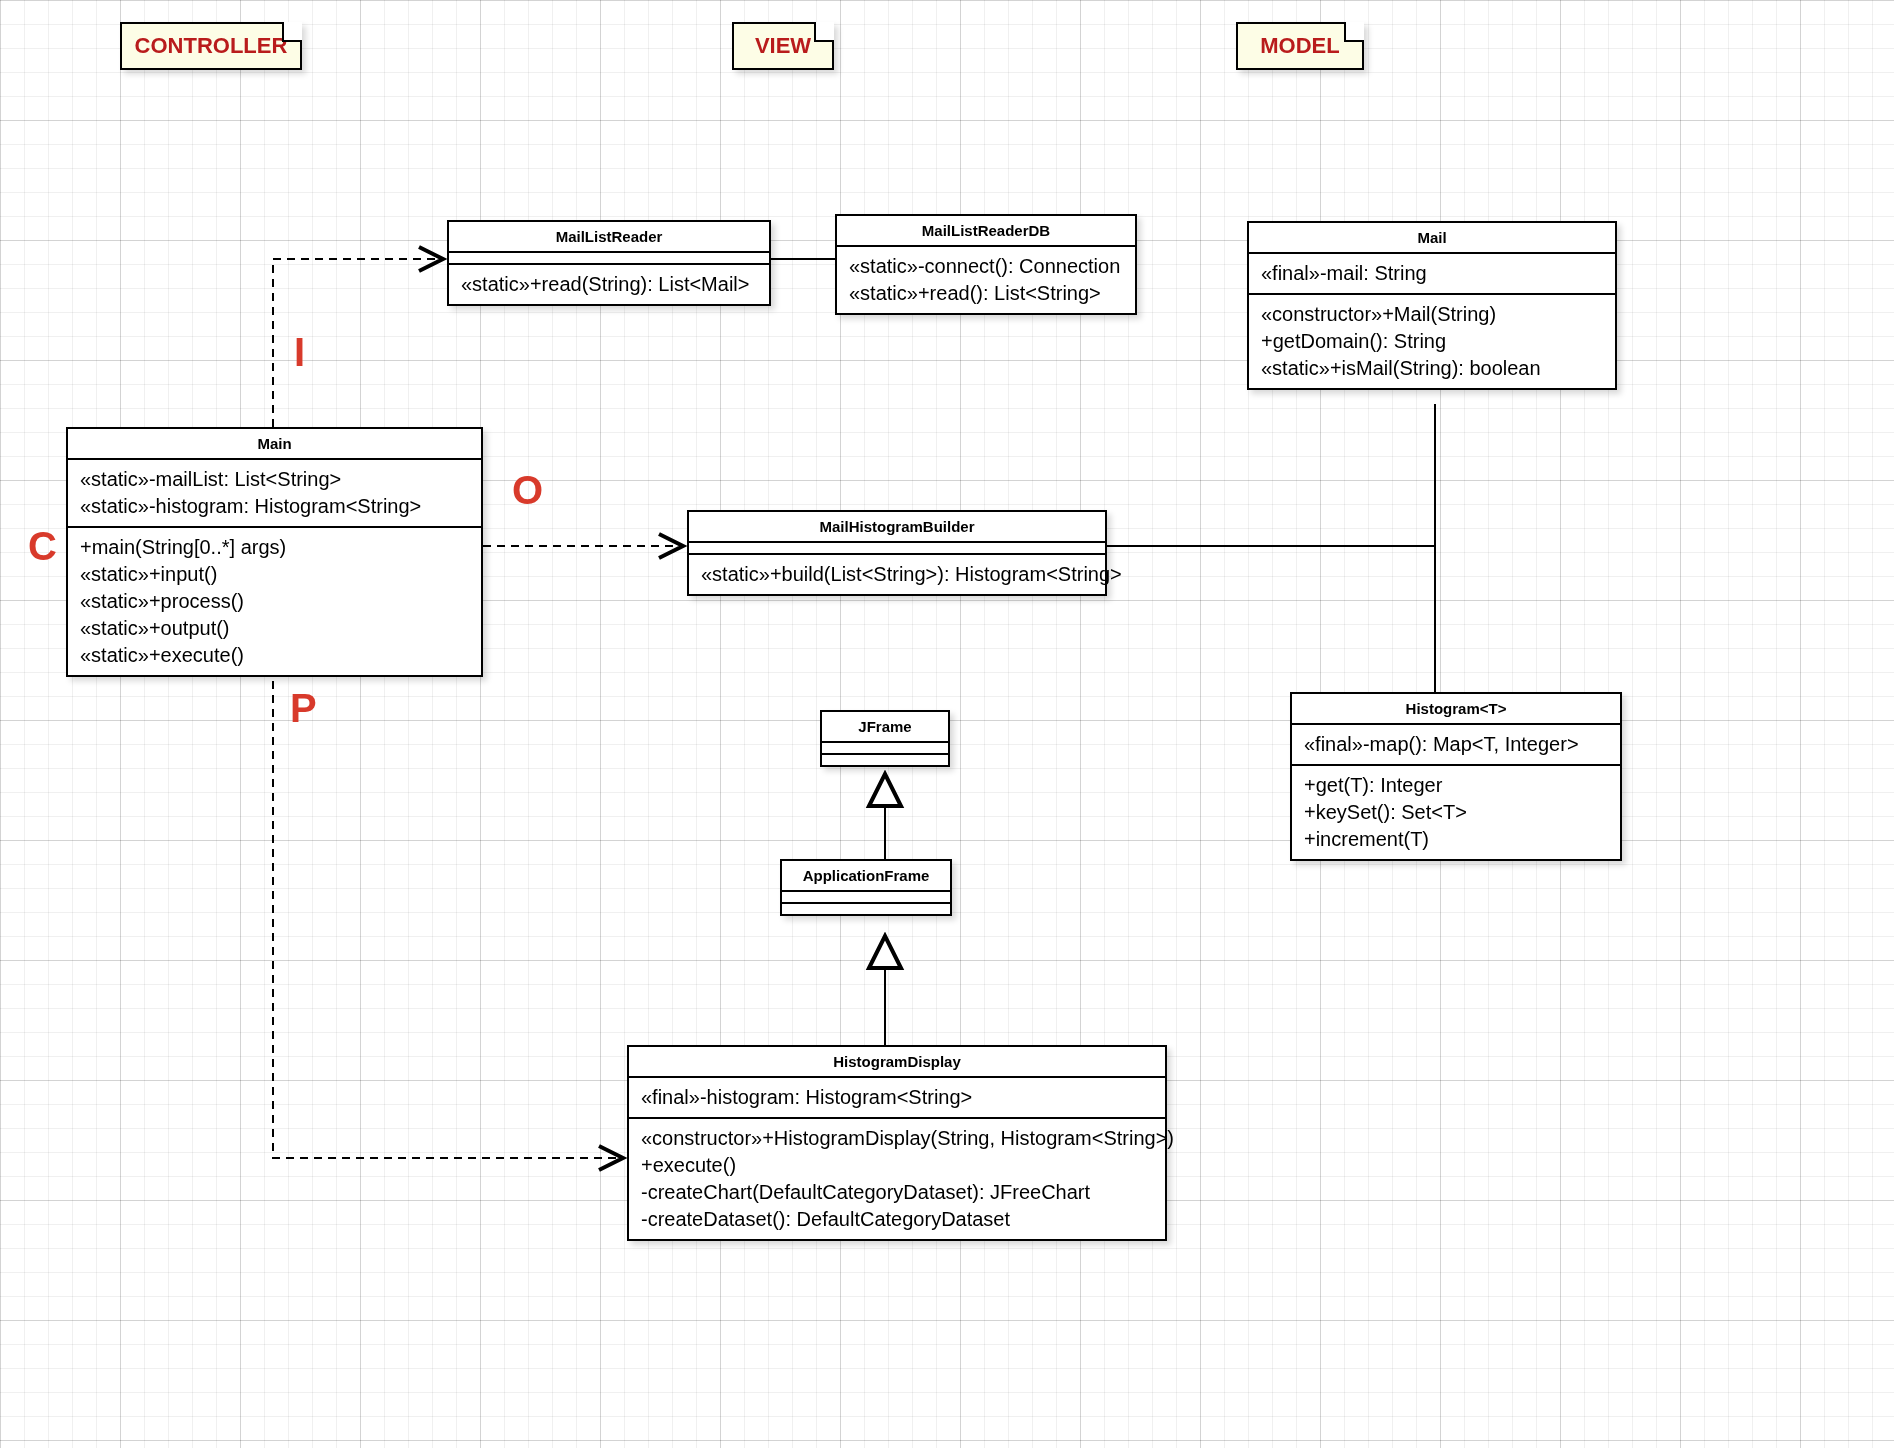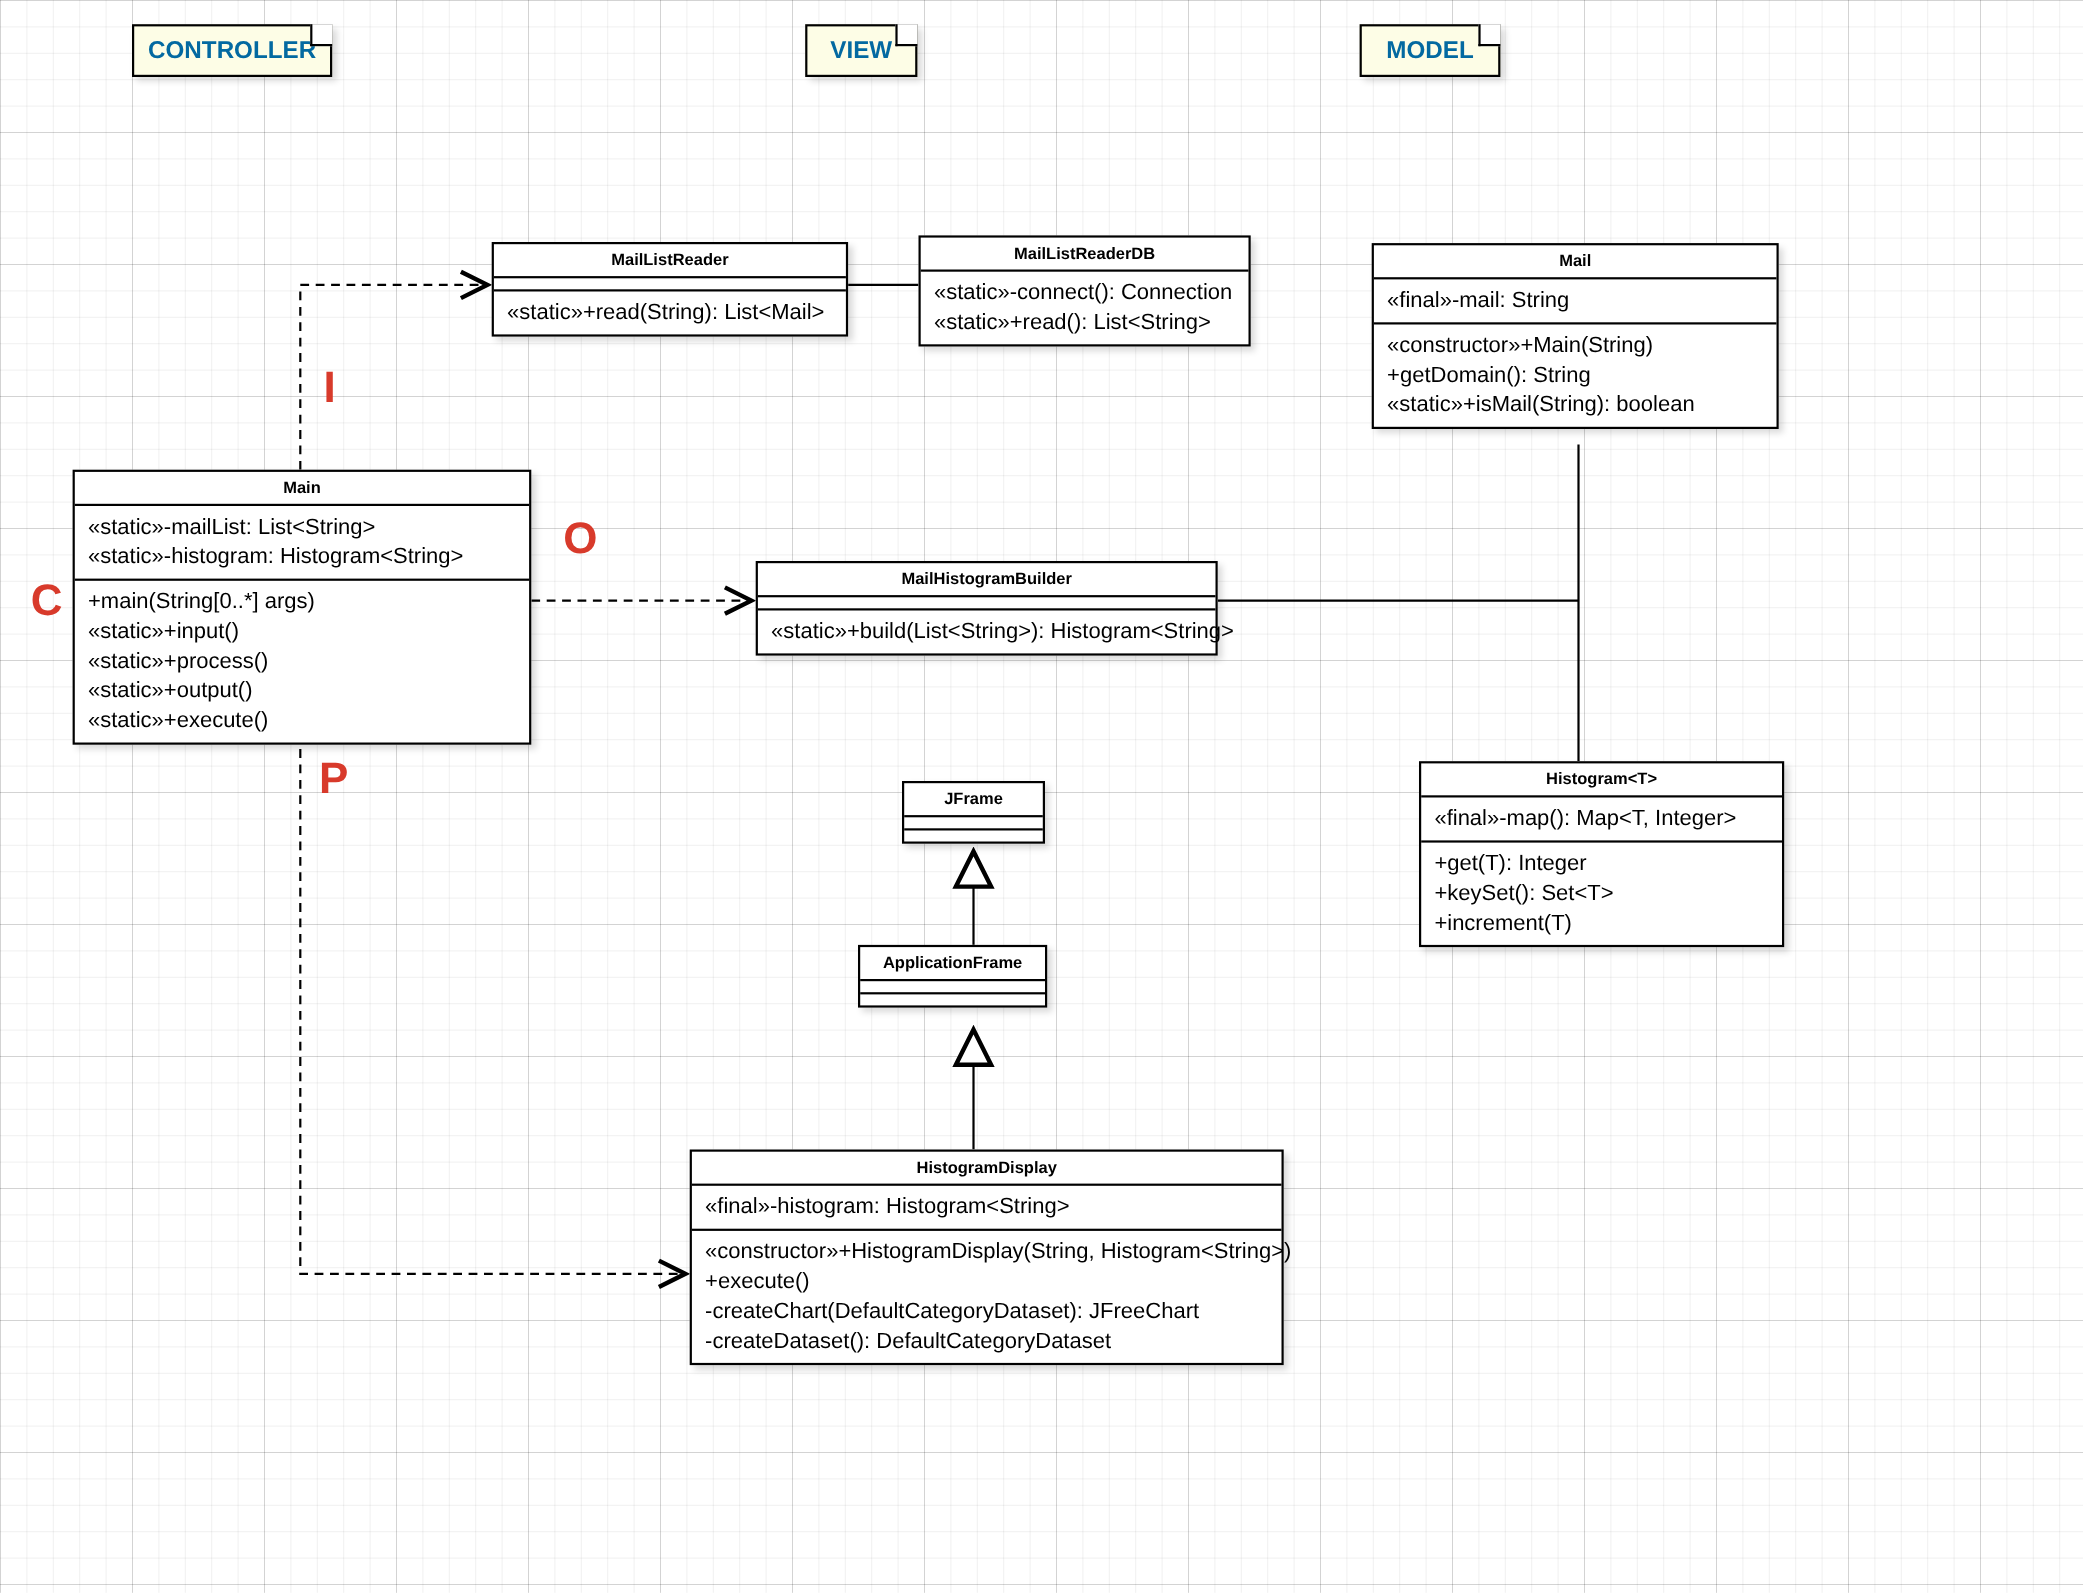--- a/index.html
+++ b/index.html
@@ -29,21 +29,21 @@
   .note {
     position: absolute;
     background: #fdfde6;
     border: 2px solid #000;
     box-shadow: 4px 4px 6px rgba(0,0,0,0.15);
     display: flex;
     align-items: center;
     justify-content: center;
     font-weight: bold;
     font-size: 22px;
-    color: #0369a1;
+    color: #b91c1c;
   }
   .note::after {
     
     content: "";
     position: absolute;
     right: -2px;
     top: -2px;
     width: 18px;
     height: 18px;
     background: #fff;
@@ -190,21 +190,21 @@
     <div>-createDataset(): DefaultCategoryDataset</div>
   </div>
 </div>
 
 <div class="class-box" style="left:1247px; top:221px; width:370px;">
   <div class="class-title">Mail</div>
   <div class="class-section">
     <div>«final»-mail: String</div>
   </div>
   <div class="class-section">
-    <div>«constructor»+Main(String)</div>
+    <div>«constructor»+Mail(String)</div>
     <div>+getDomain(): String</div>
     <div>«static»+isMail(String): boolean</div>
   </div>
 </div>
 
 <div class="class-box" style="left:1290px; top:692px; width:332px;">
   <div class="class-title">Histogram&lt;T&gt;</div>
   <div class="class-section">
     <div>«final»-map(): Map&lt;T, Integer&gt;</div>
   </div>

